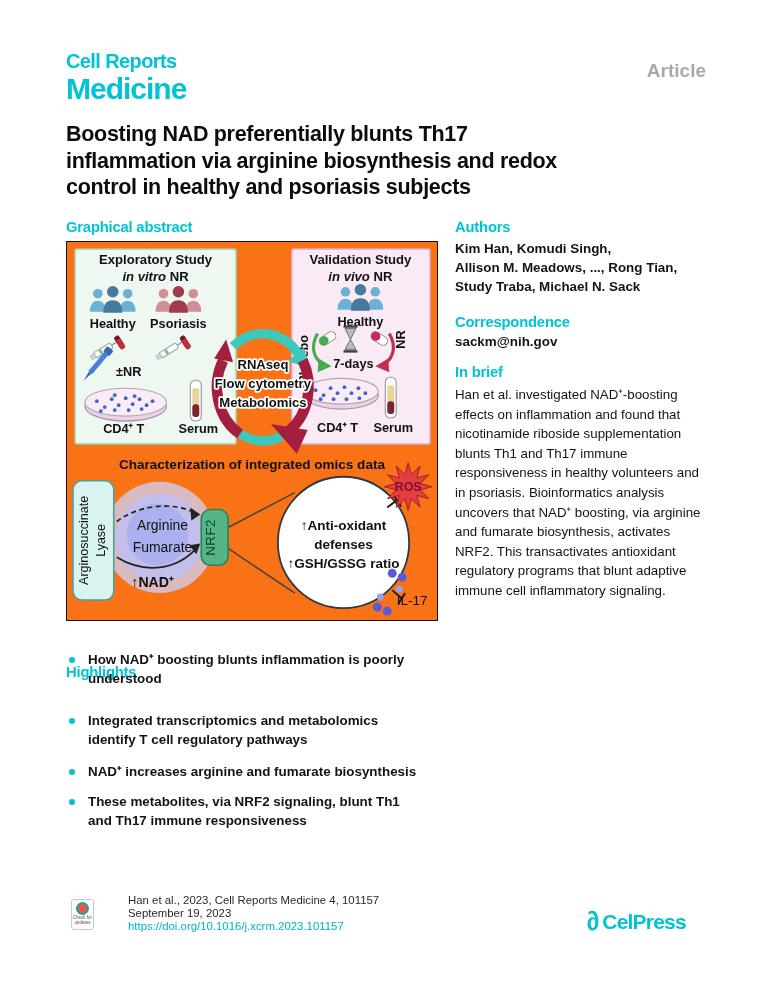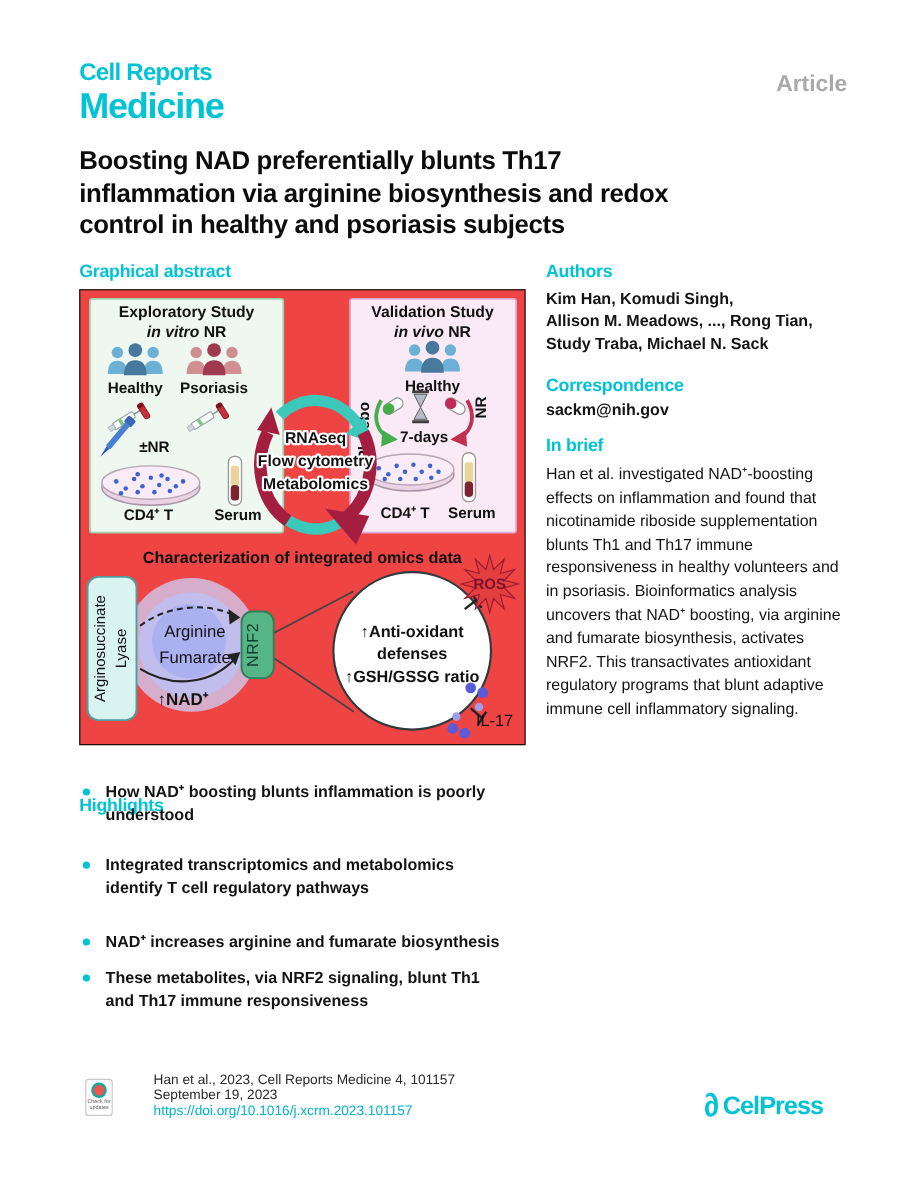--- a/index.html
+++ b/index.html
@@ -12,21 +12,21 @@
   .article-type{right:64px;top:60px;font-size:19px;font-weight:bold;color:#a9a9a9;}
   .paper-title{left:66px;top:121px;width:650px;font-size:21.5px;line-height:26.5px;font-weight:bold;color:#0c0c0c;letter-spacing:-0.3px;}
   
   .sec-head{font-size:14.8px;font-weight:bold;color:#00c3d6;letter-spacing:-0.2px;}
   
   .rcol{left:455px;width:250px;}
   .authors-lines{top:239px;font-size:13.4px;line-height:19px;color:#141414;font-weight:bold;}
   .email{top:334px;font-size:13.4px;color:#141414;font-weight:bold;}
   .inbrief-text{top:385px;font-size:13.3px;line-height:19.6px;color:#141414;}
   
-  .ga-box{left:66px;top:241px;width:372px;height:380px;border:1.6px solid #141414;box-sizing:border-box;background:#ef4444;}
+  .ga-box{left:66px;top:241px;width:372px;height:380px;border:1.6px solid #141414;box-sizing:border-box;background:#f97316;}
   
   .hl-list{left:67px;top:650px;width:352px;}
   .hl-item{position:relative;padding-left:21px;margin-bottom:10px;font-size:13.4px;line-height:19px;color:#141414;font-weight:bold;}
   .hl-bullet{position:absolute;left:2px;top:6.5px;width:6px;height:6px;border-radius:50%;background:#00c3d6;}
   
   .badge{left:71px;top:899px;width:23px;height:31px;border:1px solid #c9c9c9;border-radius:3px;background:#fff;box-sizing:border-box;text-align:center;}
   .badge-circle{width:13px;height:13px;border-radius:50%;background:#f0544f;border:2px solid #13a89e;margin:1.5px auto 0;box-sizing:border-box;}
   .badge-text{font-size:4.5px;line-height:5px;color:#555;}
   .citation{left:128px;top:894px;font-size:11.4px;line-height:12.8px;color:#2a2a2a;}
   .doi{color:#00b3cd;}
@@ -297,21 +297,21 @@
 
   <div class="abs sec-head rcol" style="top:364px;">In brief</div>
   <div class="abs rcol inbrief-text">Han et al. investigated NAD⁺-boosting effects on inflammation and found that nicotinamide riboside supplementation blunts Th1 and Th17 immune responsiveness in healthy volunteers and in psoriasis. Bioinformatics analysis uncovers that NAD⁺ boosting, via arginine and fumarate biosynthesis, activates NRF2. This transactivates antioxidant regulatory programs that blunt adaptive immune cell inflammatory signaling.</div>
 
   <div class="abs sec-head" style="left:66px;top:627px;margin-top:37px;">Highlights</div>
   <div class="abs hl-list">
     <div class="hl-item" style="margin-bottom:23px;">
       <span class="hl-bullet"></span>
       <span>How NAD⁺ boosting blunts inflammation is poorly understood</span>
     </div>
-    <div class="hl-item" style="margin-bottom:26px;">
+    <div class="hl-item" style="margin-bottom:13px;">
       <span class="hl-bullet"></span>
       <span>Integrated transcriptomics and metabolomics identify T cell regulatory pathways</span>
     </div>
     <div class="hl-item" style="margin-bottom:11px;">
       <span class="hl-bullet"></span>
       <span>NAD⁺ increases arginine and fumarate biosynthesis</span>
     </div>
     <div class="hl-item">
       <span class="hl-bullet"></span>
       <span>These metabolites, via NRF2 signaling, blunt Th1 and Th17 immune responsiveness</span>

